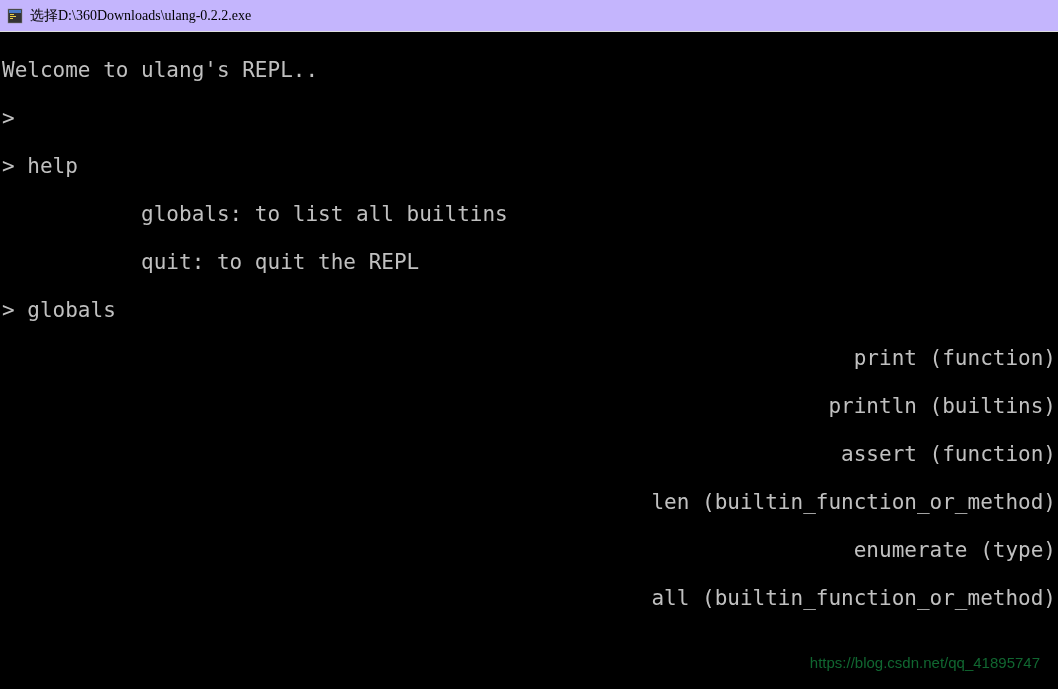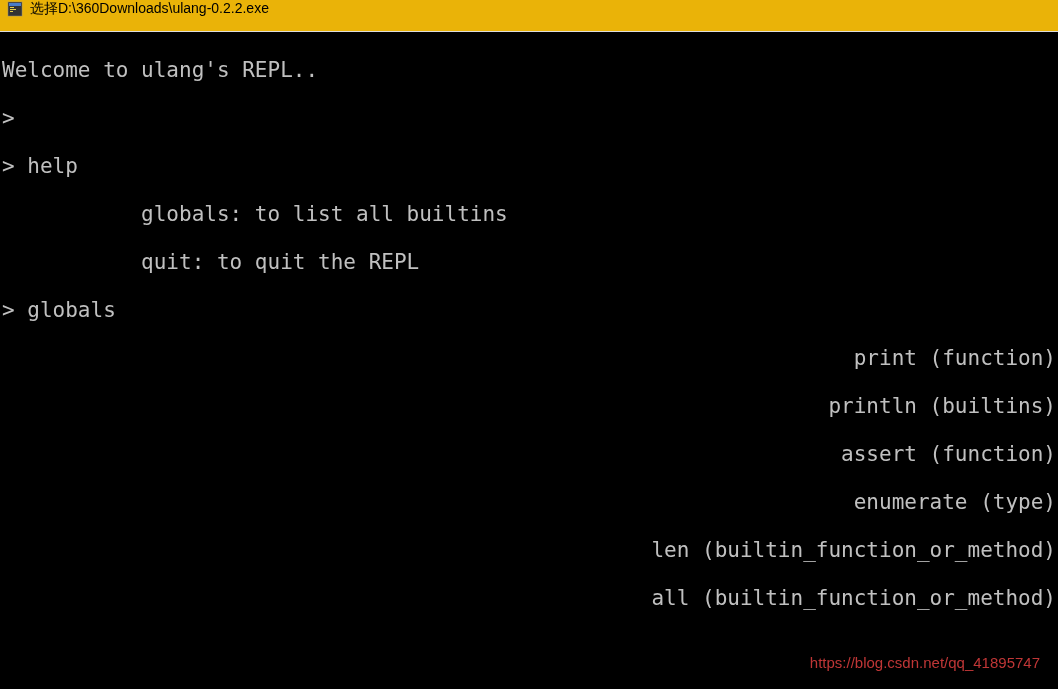--- a/index.html
+++ b/index.html
@@ -10,25 +10,26 @@
     body {
       font-family: "Microsoft YaHei", sans-serif;
       background: #fff;
       width: 1058px;
       height: 689px;
       overflow: hidden;
       position: relative;
     }
     .titlebar {
       height: 32px;
-      background: #eab308;
+      background: #c4b5fd;
       border-bottom: 1px solid #ddd;
       display: flex;
-      align-items: flex-start;
+      align-items: center;
       padding-left: 6px;
+      font-family: Liberation Serif, serif;
     }
     .titlebar-icon {
       width: 18px;
       height: 18px;
       margin-right: 6px;
       display: flex;
       align-items: center;
       justify-content: center;
     }
     .titlebar-icon svg {
@@ -64,21 +65,21 @@
       margin-right: 0;
     }
     .globals-line {
       padding-left: 1ch;
       text-align: right;
     }
     .watermark {
       position: absolute;
       bottom: 14px;
       right: 18px;
-      color: #ef4444;
+      color: #15803d;
       font-family: Arial, sans-serif;
       font-size: 15px;
       opacity: 0.8;
     }
   </style>
 </head>
 <body>
 
 <div class="titlebar">
   <span class="titlebar-icon">
@@ -96,22 +97,22 @@
 <div class="terminal">
 <span class="line">Welcome to ulang's REPL..</span>
 <span class="line">&gt;</span>
 <span class="line">&gt; help</span>
 <span class="line">           <span>globals: to list all builtins</span></span>
 <span class="line">           <span>quit: to quit the REPL</span></span>
 <span class="line">&gt; globals</span>
 <span class="line globals-line">print (function)</span>
 <span class="line globals-line">println (builtins)</span>
 <span class="line globals-line">assert (function)</span>
+<span class="line globals-line">len (builtin_function_or_method)</span>
 <span class="line globals-line">enumerate (type)</span>
-<span class="line globals-line">len (builtin_function_or_method)</span>
 <span class="line globals-line">all (builtin_function_or_method)</span>
 
 
 
 
 
 
 
 
 

